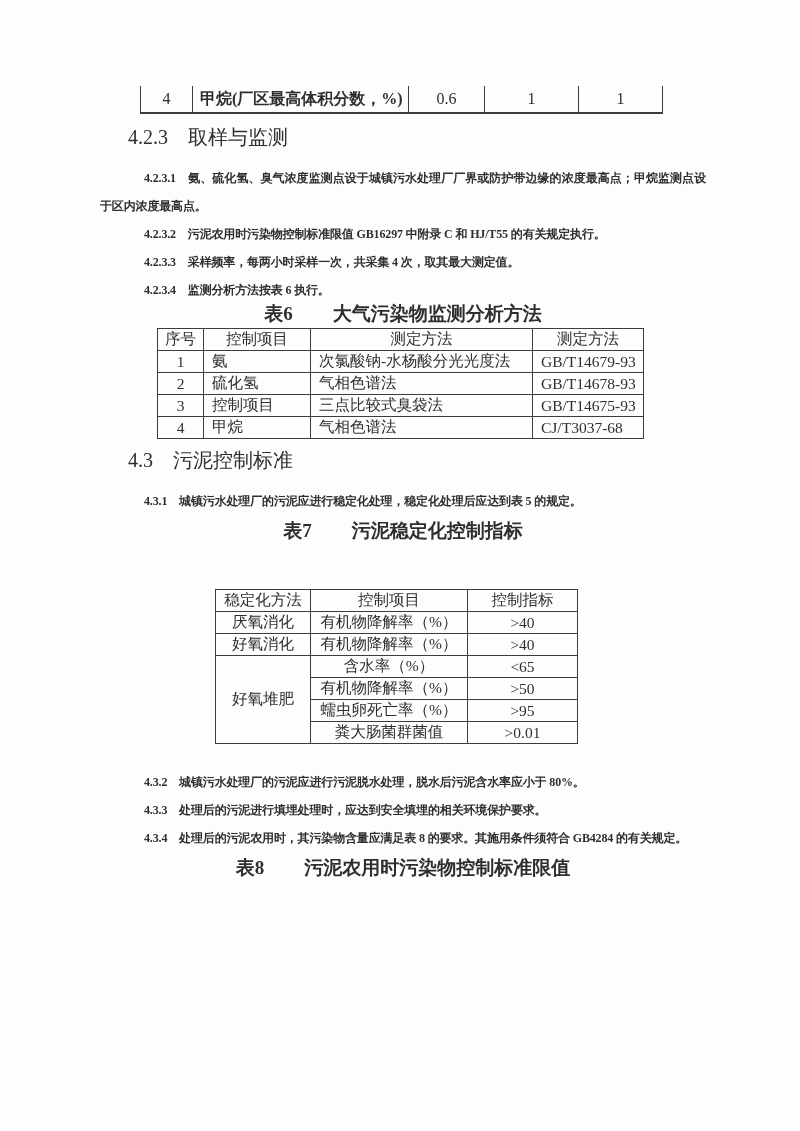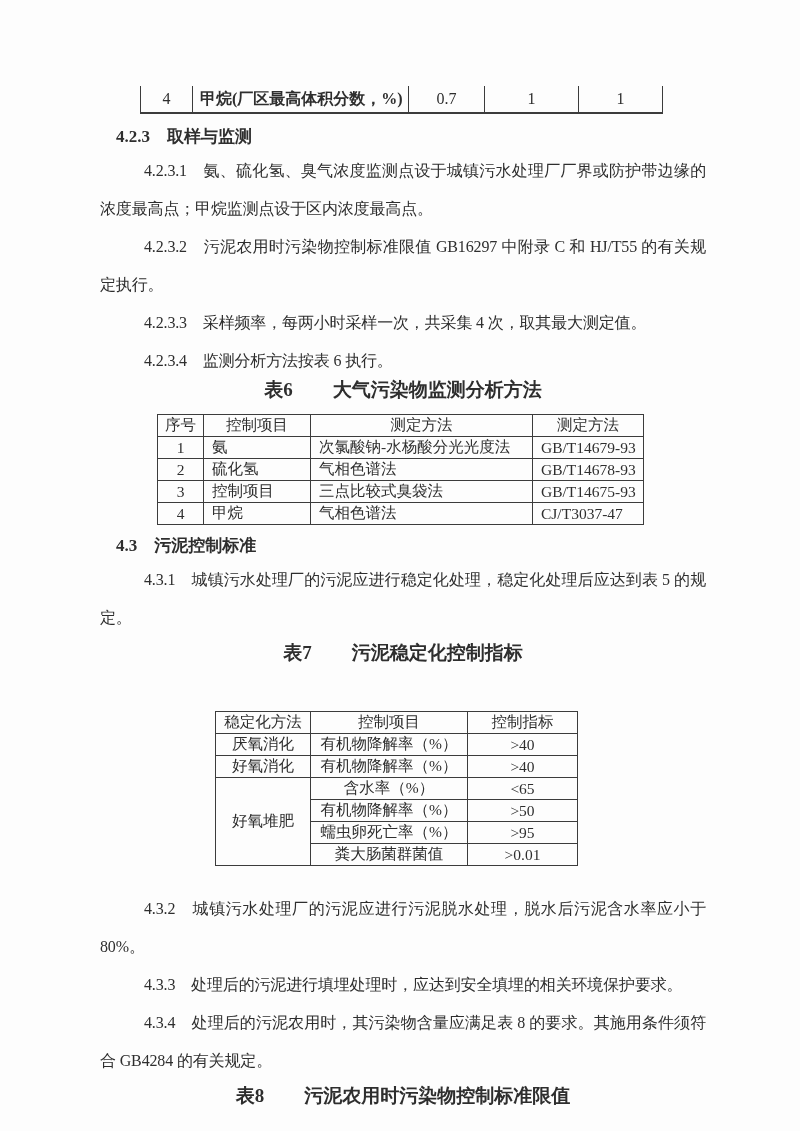--- a/index.html
+++ b/index.html
@@ -32,32 +32,33 @@
   .toprow td{
     border-left:1.5px solid #3c3c3c;
     border-bottom:2px solid #3c3c3c;
     height:24px;text-align:center;
   }
   .toprow td:last-child{border-right:1.5px solid #3c3c3c;}
   .toprow td.lft{text-align:left;padding-left:7px;font-weight:bold;}
   
   .sec-heading{
     padding-left:16px;
-    font-size:17px;line-height:30px;
-    margin:0;font-weight:bold;
+    font-size:20px;line-height:30px;
+    margin:12px;font-weight:normal;
   }
   .h423{margin-top:8px;}
   .h43{margin-top:6px;}
   
   .para{
     margin:0;
-    font-size:16px;line-height:38px;
+    font-size:12px;line-height:28px;
     letter-spacing:-0.15px;
     text-align:justify;
     text-indent:44px;
+    font-weight:bold;
   }
   
   .tbl-caption{
     text-align:center;
     font-weight:bold;
     font-size:19px;line-height:28px;
     margin:0;
   }
   .cap6{margin-top:-4px;}
   .cap7{margin-top:2px;}
@@ -65,21 +66,21 @@
   .tbl-caption .cap-label{margin-right:40px;}
   
   .datatable{font-size:15.5px;}
   .datatable td,.datatable th{
     border:1.5px solid #3c3c3c;
     height:20.5px;
     text-align:center;
     font-weight:normal;
     padding:0 4px;
   }
-  .t6{margin-left:57px;margin-top:10px;width:486px;font-family:Liberation Serif, serif;}
+  .t6{margin-left:57px;width:486px;font-family:Liberation Serif, serif;}
   .t6 td.lft{text-align:left;padding-left:8px;}
   .t7{margin-left:115px;width:362px;margin-top:44px;}
   .gap432{margin-top:24px;}
 </style>
 </head>
 <body>
 
 <div class="page">
   <div class="content">
 
@@ -88,21 +89,21 @@
           <col style="width:52px">
           <col style="width:216px">
           <col style="width:76px">
           <col style="width:94px">
           <col style="width:84px">
         </colgroup>
       <tbody>
           <tr>
         <td>4</td>
         <td class="lft">甲烷(厂区最高体积分数，%)</td>
-        <td>0.7</td>
+        <td>0.6</td>
         <td>1</td>
         <td>1</td>
       </tr>
     </tbody>
       </table>
 
     <h3 class="sec-heading h423">4.2.3　取样与监测</h3>
 
     <p class="para">4.2.3.1　氨、硫化氢、臭气浓度监测点设于城镇污水处理厂厂界或防护带边缘的浓度最高点；甲烷监测点设于区内浓度最高点。</p>
     <p class="para">4.2.3.2　污泥农用时污染物控制标准限值 GB16297 中附录 C 和 HJ/T55 的有关规定执行。</p>
@@ -140,21 +141,21 @@
       <tr>
         <td>3</td>
         <td class="lft">控制项目</td>
         <td class="lft">三点比较式臭袋法</td>
         <td class="lft">GB/T14675-93</td>
       </tr>
       <tr>
         <td>4</td>
         <td class="lft">甲烷</td>
         <td class="lft">气相色谱法</td>
-        <td class="lft">CJ/T3037-47</td>
+        <td class="lft">CJ/T3037-68</td>
       </tr>
     </tbody>
       </table>
 
     <h3 class="sec-heading h43">4.3　污泥控制标准</h3>
 
     <p class="para">4.3.1　城镇污水处理厂的污泥应进行稳定化处理，稳定化处理后应达到表 5 的规定。</p>
 
     <p class="tbl-caption cap7"><span class="cap-label">表7</span><span>污泥稳定化控制指标</span></p>
 

